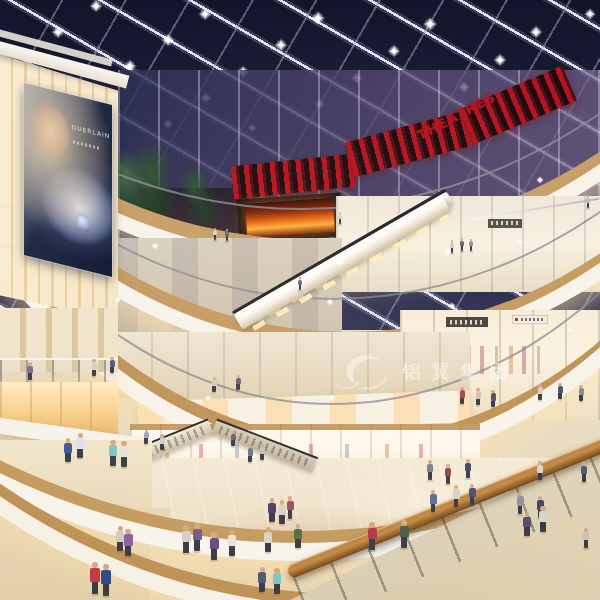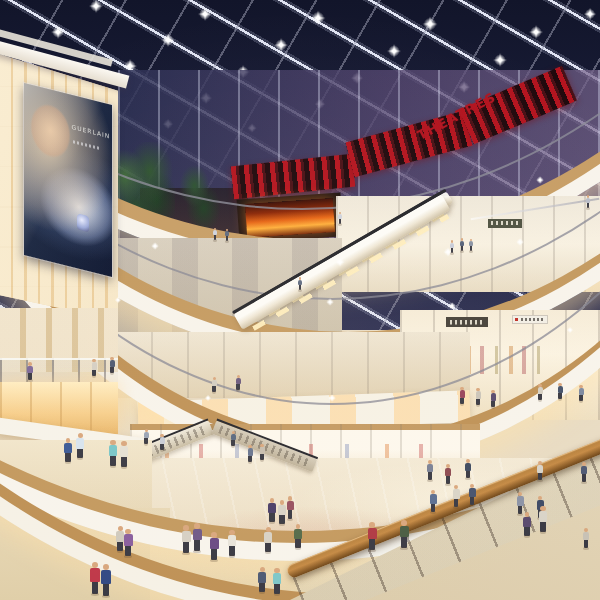--- a/index.html
+++ b/index.html
@@ -525,14 +525,22 @@
         <span class="h" style="width:5.2px;height:5.2px"></span>
         <span class="t" style="height:10.92px;background:#7ec7c9"></span>
         <span class="l" style="height:9.88px"></span>
       </div>
     </div>
   <div class="abs" style="left:0;top:0;width:600px;height:600px;pointer-events:none;
     background:
       radial-gradient(120% 90% at 50% 55%,rgba(255,235,200,.07),rgba(0,0,0,0) 60%),
       radial-gradient(140% 120% at 50% 50%,rgba(0,0,0,0) 72%,rgba(70,50,30,.16))"></div>
 
+  <div class="abs" style="left:332px;top:346px;display:flex;align-items:center;gap:8px">
+    <svg width="62" height="52" viewBox="0 0 62 52" style="opacity:.55">
+      <path d="M4 38 C 10 44, 22 44, 26 36" fill="none" stroke="#ffffff" stroke-width="2.5" stroke-linecap="round" opacity=".5"></path>
+      <path d="M20 14 C 12 20, 12 34, 24 38 C 18 28, 22 18, 34 14 C 44 11, 54 16, 58 24 C 52 14, 38 6, 26 10 Z" fill="#ffffff" opacity=".75"></path>
+      <path d="M30 42 C 40 44, 50 40, 54 32" fill="none" stroke="#ffffff" stroke-width="2.5" stroke-linecap="round" opacity=".6"></path>
+    </svg>
+    <span class="wm-text">铝翼集团</span>
+  </div>
 
 </div>
 
 </body></html>

